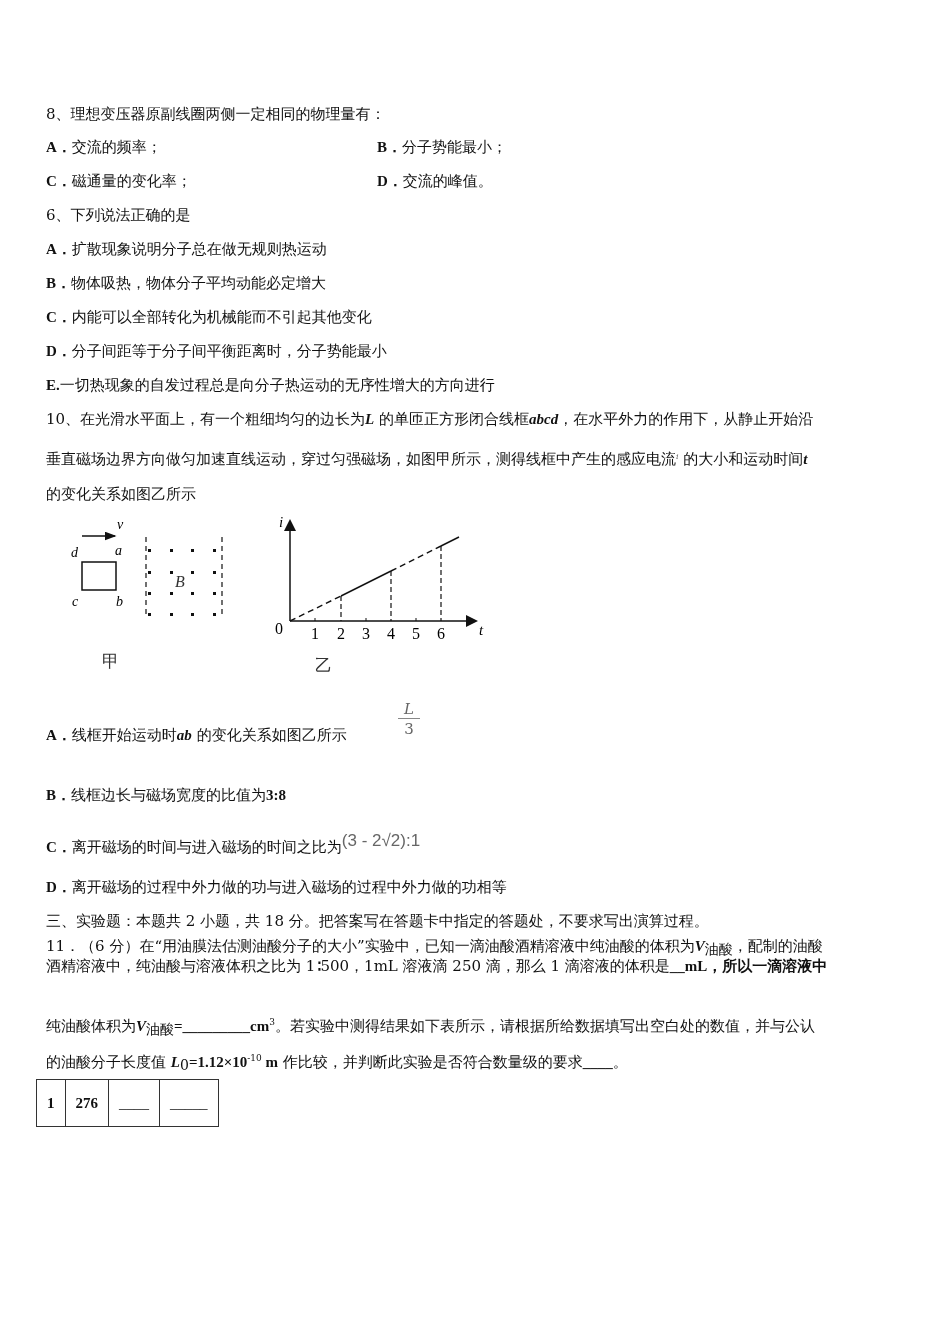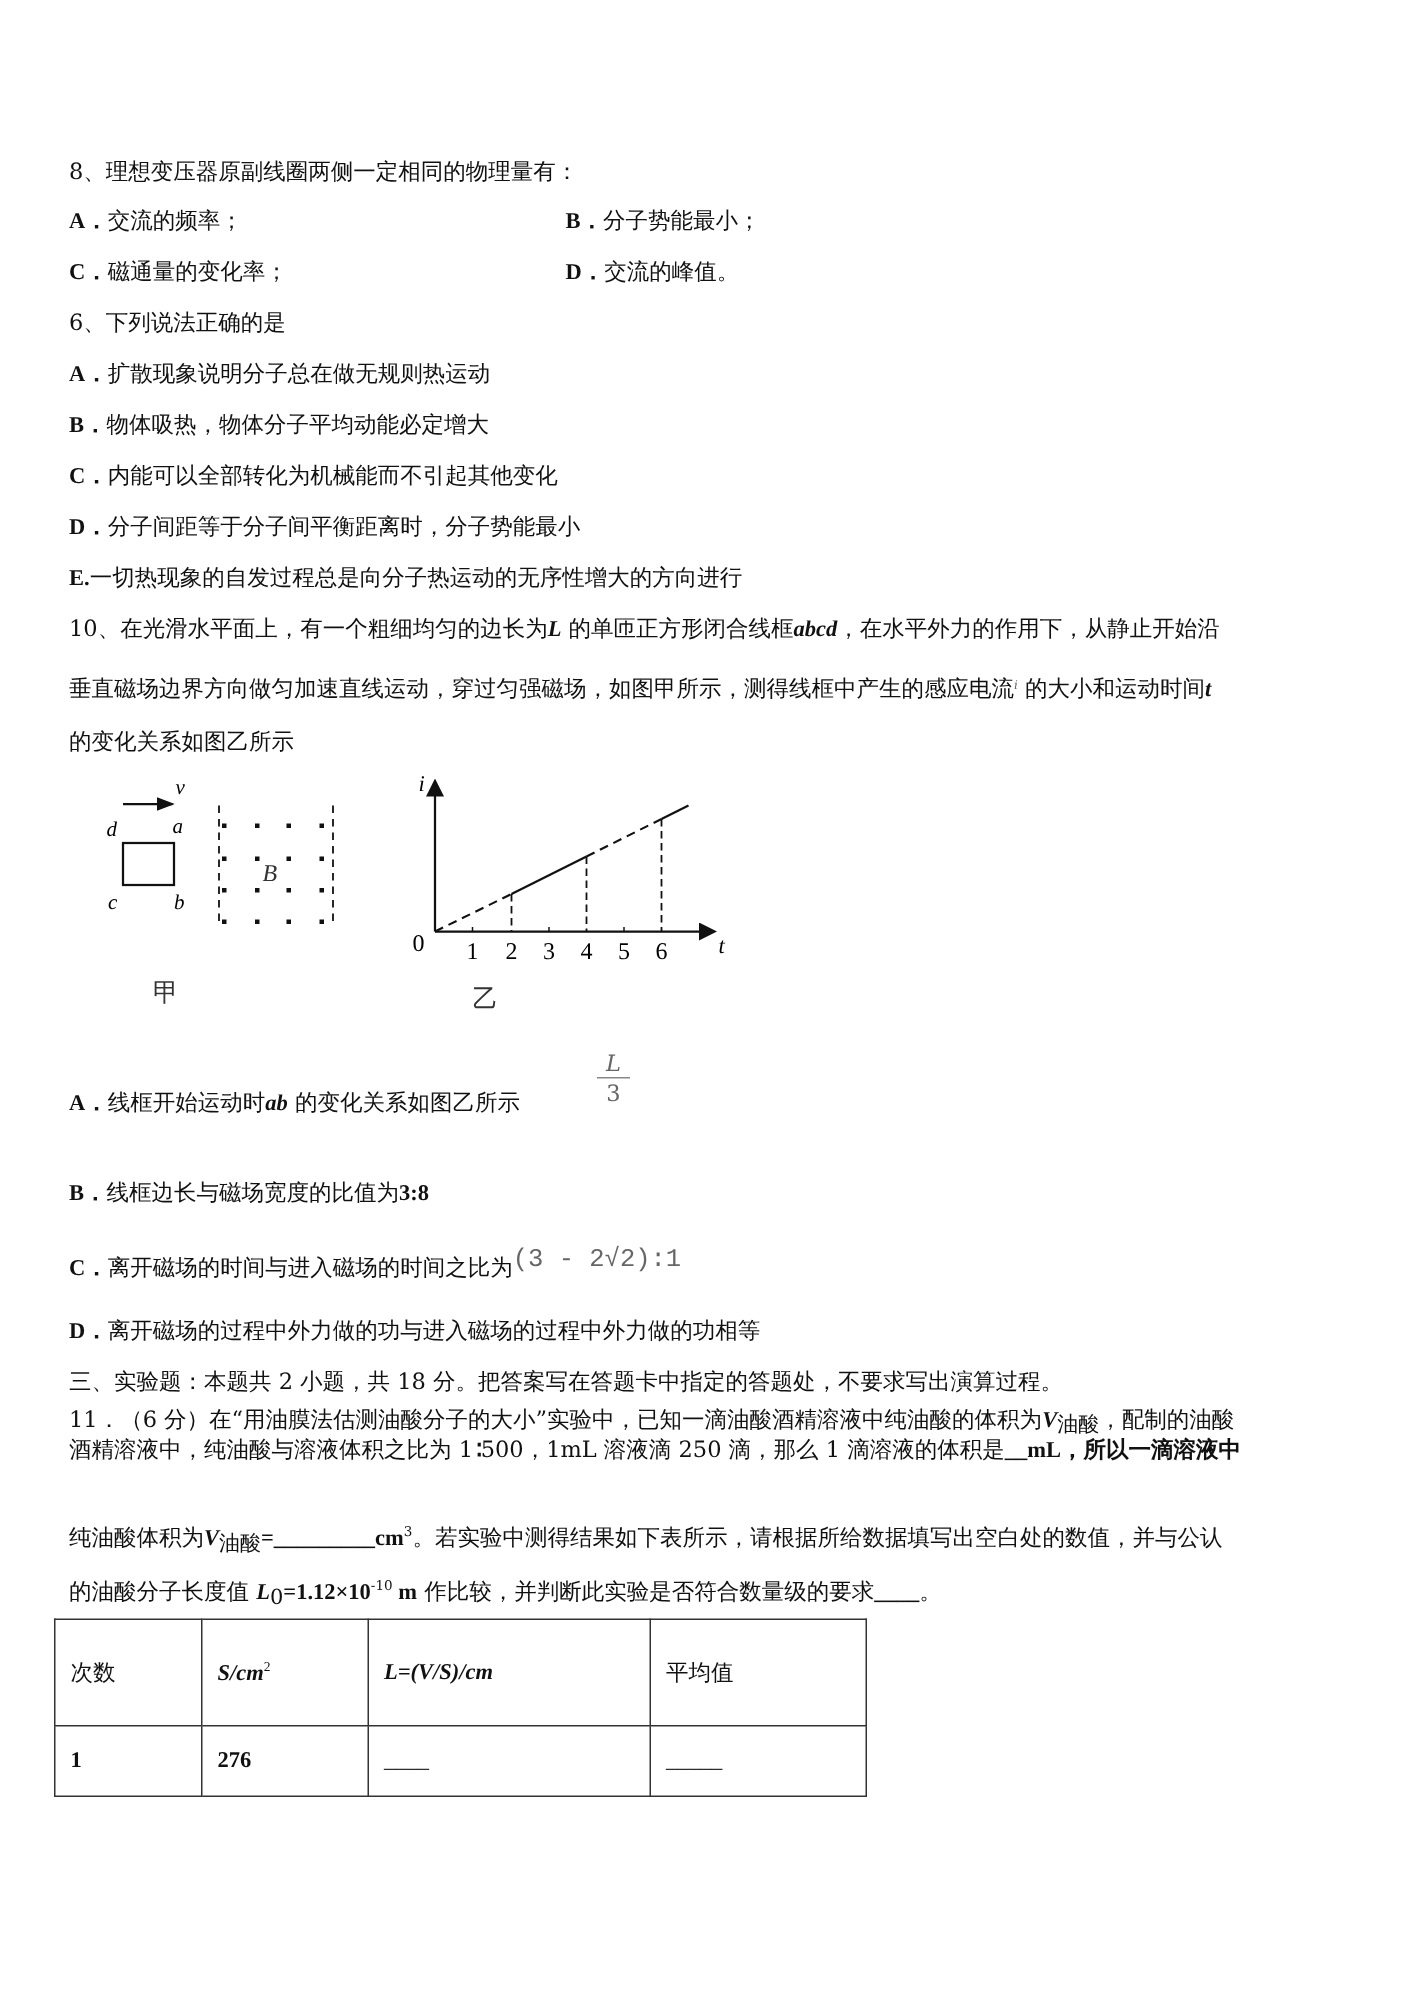--- a/index.html
+++ b/index.html
@@ -5,21 +5,21 @@
   html,body{margin:0;padding:0;background:#fff;}
   body{width:950px;height:1344px;position:relative;overflow:hidden;
        font-family:"DejaVu Serif","Liberation Serif",serif;color:#111;font-size:15px;}
   .line{position:absolute;left:46px;white-space:nowrap;line-height:20px;}
   .opt-b{left:377px;}
   .lbl{font-weight:bold;font-family:"Liberation Serif",serif;}
   .it{font-style:italic;font-weight:bold;font-family:"Liberation Serif",serif;}
   .bd{font-weight:bold;font-family:"Liberation Serif",serif;}
   .sub{font-size:14px;vertical-align:-3px;}
   .sup{font-size:9px;vertical-align:6px;}
-  .math{font-family:Liberation Mono, monospace;color:#666;}
+  .math{font-family:Liberation Sans, sans-serif;color:#666;}
   .frac{position:absolute;left:398px;top:700px;text-align:center;width:22px;color:#666;font-size:15px;}
   .frac .num{font-style:italic;display:block;border-bottom:1px solid #888;line-height:18px;}
   .frac .den{display:block;line-height:20px;}
   table.exp{position:absolute;left:36px;top:1079px;border-collapse:collapse;
        font-family:"Liberation Serif",serif;font-size:15px;}
   table.exp td{border:1.5px solid #333;padding:0 10px;vertical-align:middle;}
   table.exp tr.h td{height:70px;}
   table.exp tr.r td{height:46px;}
   svg text{font-family:"Liberation Serif",serif;}
 </style>
@@ -123,26 +123,20 @@
 
 <div class="line" style="top:911px">三、实验题：本题共 2 小题，共 18 分。把答案写在答题卡中指定的答题处，不要求写出演算过程。</div>
 
 <div class="line" style="top:936px"><span>11．（6 分）在“用油膜法估测油酸分子的大小”实验中，已知一滴油酸酒精溶液中纯油酸的体积为</span><span class="it">V</span><span class="sub">油酸</span><span>，配制的油酸</span></div>
 <div class="line" style="top:956px"><span>酒精溶液中，纯油酸与溶液体积之比为 1∶500，1mL 溶液滴 250 滴，那么 1 滴溶液的体积是</span><span class="bd">__</span><span class="bd">mL，所以一滴溶液中</span></div>
 <div class="line" style="top:1012px"><span>纯油酸体积为</span><span class="it">V</span><span class="sub">油酸</span><span class="bd">=</span><span class="bd">_________</span><span class="bd">cm</span><span class="sup">3</span><span>。若实验中测得结果如下表所示，请根据所给数据填写出空白处的数值，并与公认</span></div>
 <div class="line" style="top:1048px"><span>的油酸分子长度值</span> <span class="it">L</span><span class="sub">0</span><span class="bd">=1.12×10</span><span class="sup">-10</span><span class="bd"> m</span> <span>作比较，并判断此实验是否符合数量级的要求</span><span class="bd">____</span><span>。</span></div>
 
 <table class="exp">
   <tbody>
-      <tr class="h">
-    <td style="width:77px">次数</td>
-    <td style="width:90px"><span class="it" style="font-weight:bold">S/cm</span><span class="sup">2</span></td>
-    <td style="width:167px" class="bd"><span style="font-style:italic">L=(V/S)/cm</span></td>
-    <td style="width:123px">平均值</td>
-  </tr>
   <tr class="r">
     <td class="bd">1</td>
     <td class="bd">276</td>
     <td>____</td>
     <td>_____</td>
   </tr>
 </tbody>
   </table>
 
 </body></html>

